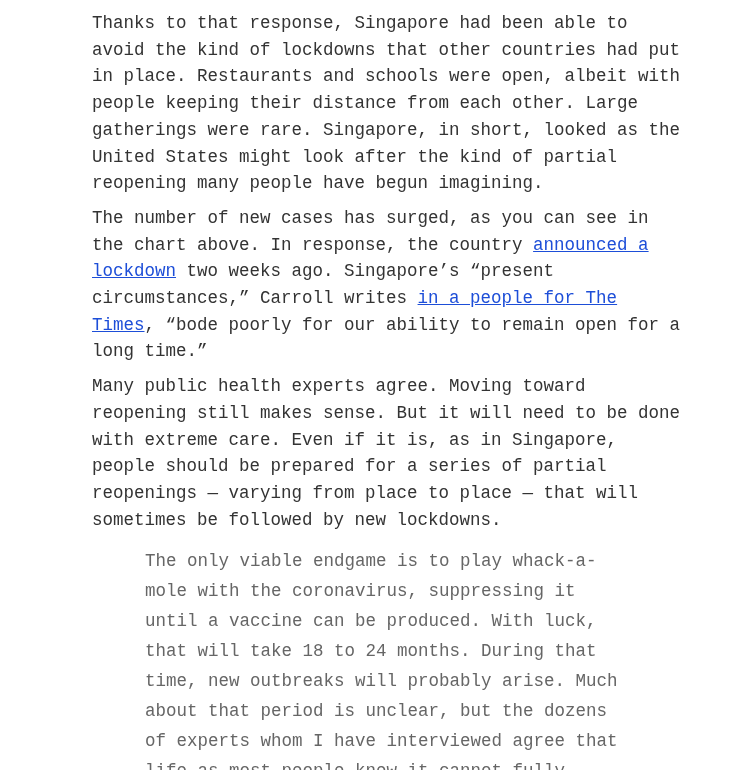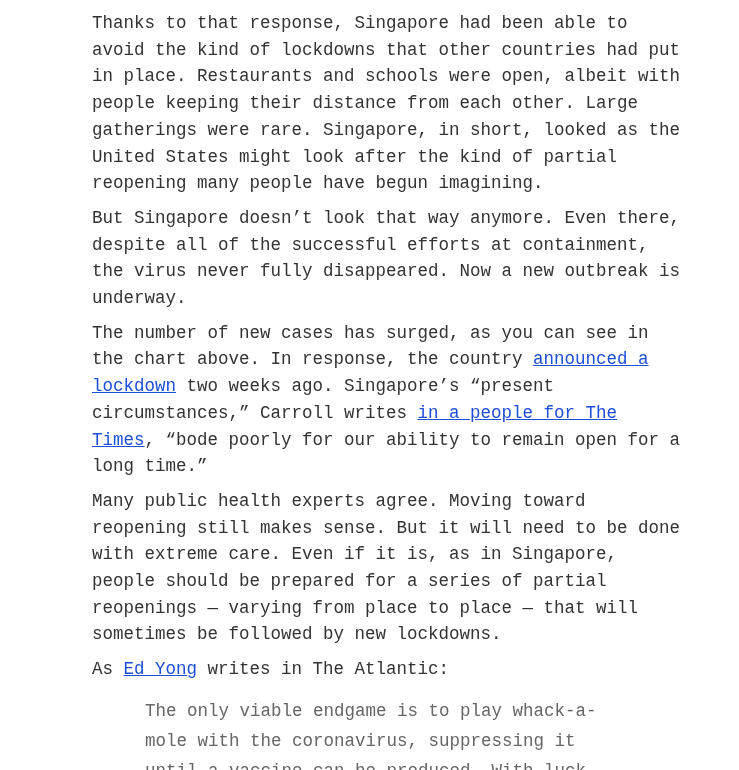--- a/index.html
+++ b/index.html
@@ -39,23 +39,21 @@
     line-height: 30px;
   }
 </style>
 </head>
 <body>
 
 <div class="article">
 
   <p>Thanks to that response, Singapore had been able to avoid the kind of lockdowns that other countries had put in place. Restaurants and schools were open, albeit with people keeping their distance from each other. Large gatherings were rare. Singapore, in short, looked as the United States might look after the kind of partial reopening many people have begun imagining.</p>
 
-  <p>But Singapore doesn’t look that way anymore. Even there, despite all of the successful efforts at containment, the virus never fully disappeared. Now a new outbreak is underway.</p>
 
   <p><span>The number of new cases has surged, as you can see in the chart above. In response, the country </span><a class="link">announced a lockdown</a><span> two weeks ago. Singapore’s “present circumstances,” Carroll writes </span><a class="link">in a people for The Times</a><span>, “bode poorly for our ability to remain open for a long time.”</span></p>
 
   <p>Many public health experts agree. Moving toward reopening still makes sense. But it will need to be done with extreme care. Even if it is, as in Singapore, people should be prepared for a series of partial reopenings — varying from place to place — that will sometimes be followed by new lockdowns.</p>
 
-  <p><span>As </span><a class="link">Ed Yong</a><span> writes in The Atlantic:</span></p>
 
   <blockquote class="pull-quote">The only viable endgame is to play whack-a-mole with the coronavirus, suppressing it until a vaccine can be produced. With luck, that will take 18 to 24 months. During that time, new outbreaks will probably arise. Much about that period is unclear, but the dozens of experts whom I have interviewed agree that life as most people knew it cannot fully return. “I think people haven’t understood that this isn’t about the next couple of weeks,” said Michael Osterholm, an infectious-disease epidemiologist at the University of Minnesota. “This is about the next two years.”</blockquote>
 
 </div>
 
 </body></html>

